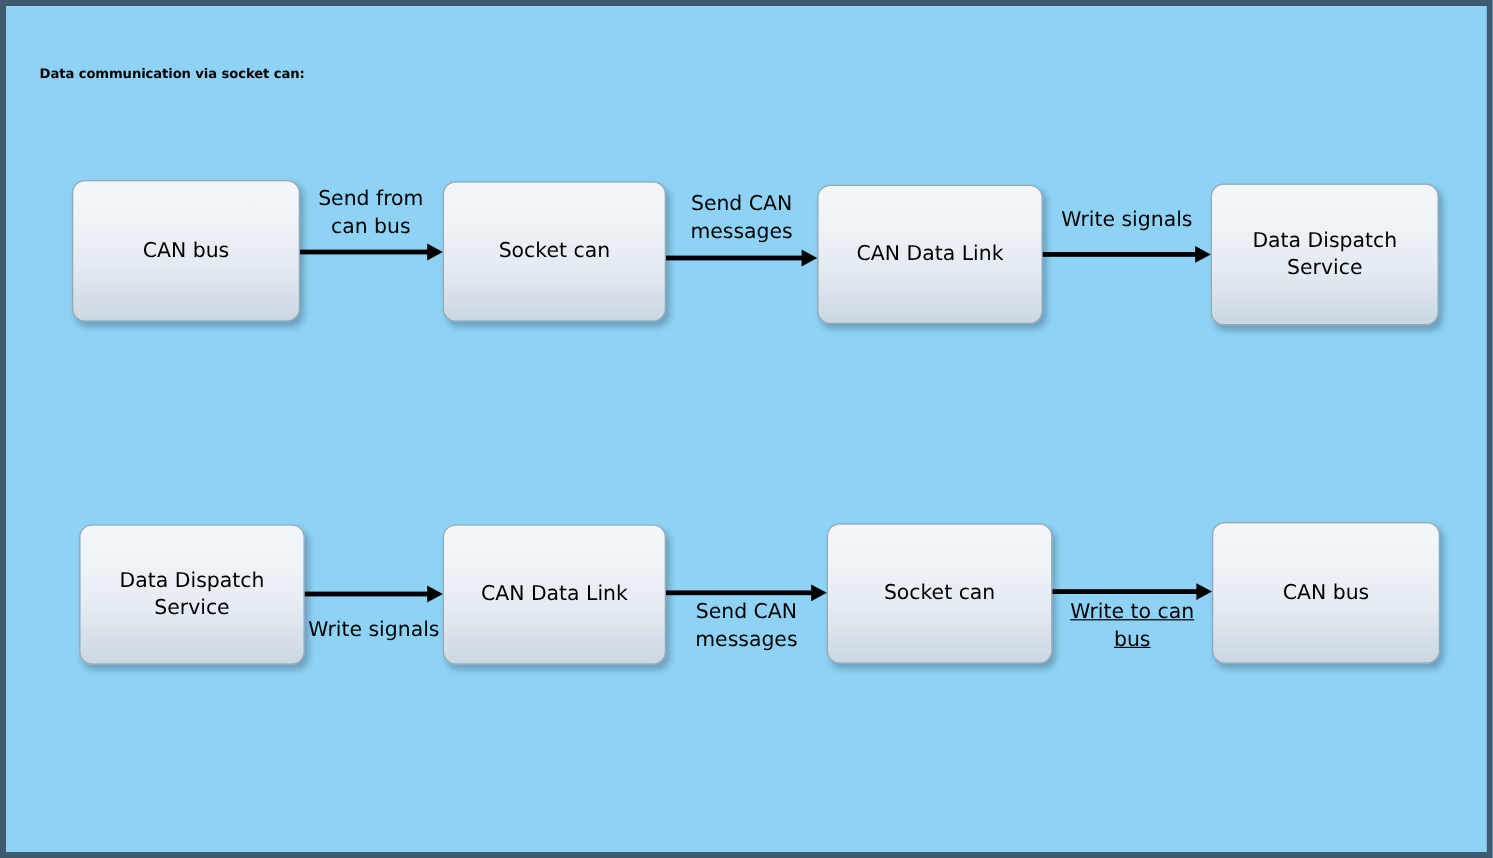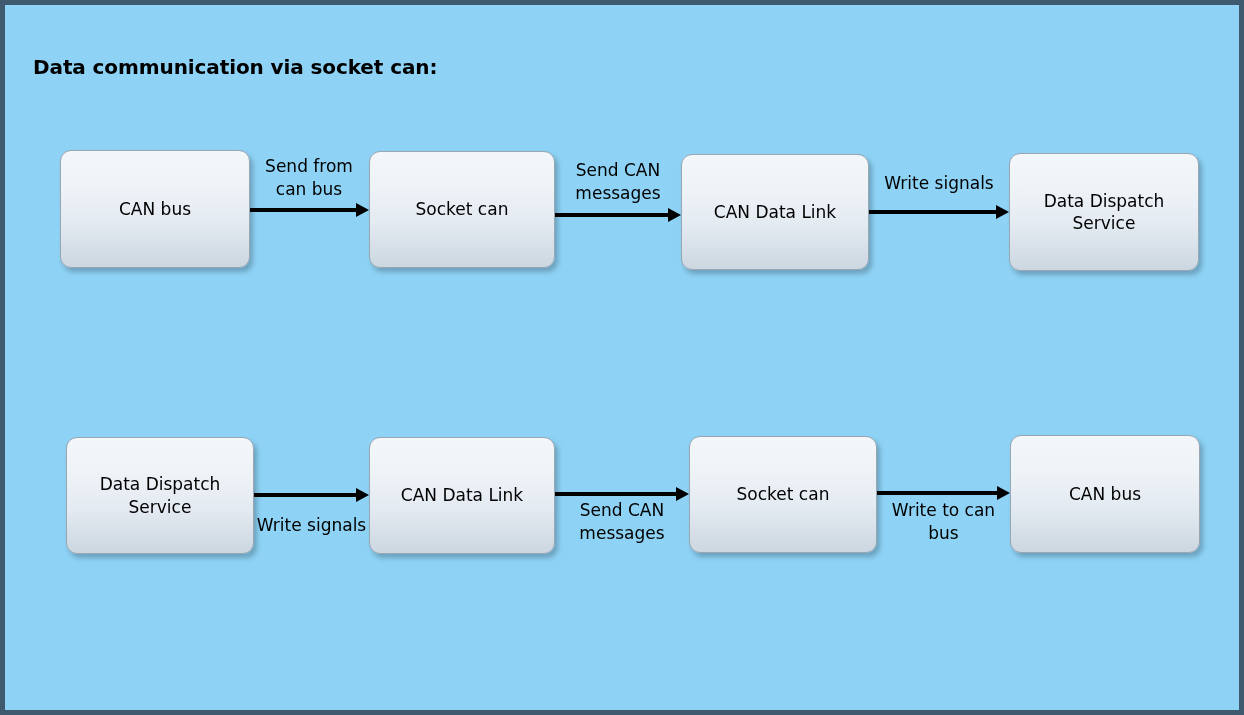--- a/index.html
+++ b/index.html
@@ -20,21 +20,21 @@
     background: #8ed3f5;
     border: 5px solid #3f5a6e;
     overflow: hidden;
   }
 
   
   #diagram-title {
     position: absolute;
     left: 28px;
     top: 50px;
-    font-size: 20px;
+    font-size: 11px;
     font-weight: bold;
     color: #000000;
     letter-spacing: -0.1px;
     white-space: nowrap;
   }
 
   
   .node {
     position: absolute;
     box-sizing: border-box;
@@ -168,16 +168,16 @@
   <div class="arrow" style="left:872px; top:481px; width:133px;">
     <div class="shaft" style="width:121px;"></div>
     <div class="head"></div>
   </div>
 
   <div class="edge-label" style="left:243px; top:509px; width:127px;">Write signals</div>
 
   <div class="edge-label" style="left:552px; top:494px; width:130px;">Send CAN
 messages</div>
 
-  <div class="edge-label" style="left:872px; top:494px; width:133px;">Write to can
+  <div class="edge-label" style="left:872px; top:494px; width:133px;text-decoration:underline;">Write to can
 bus</div>
 
 </div>
 
 </body></html>

